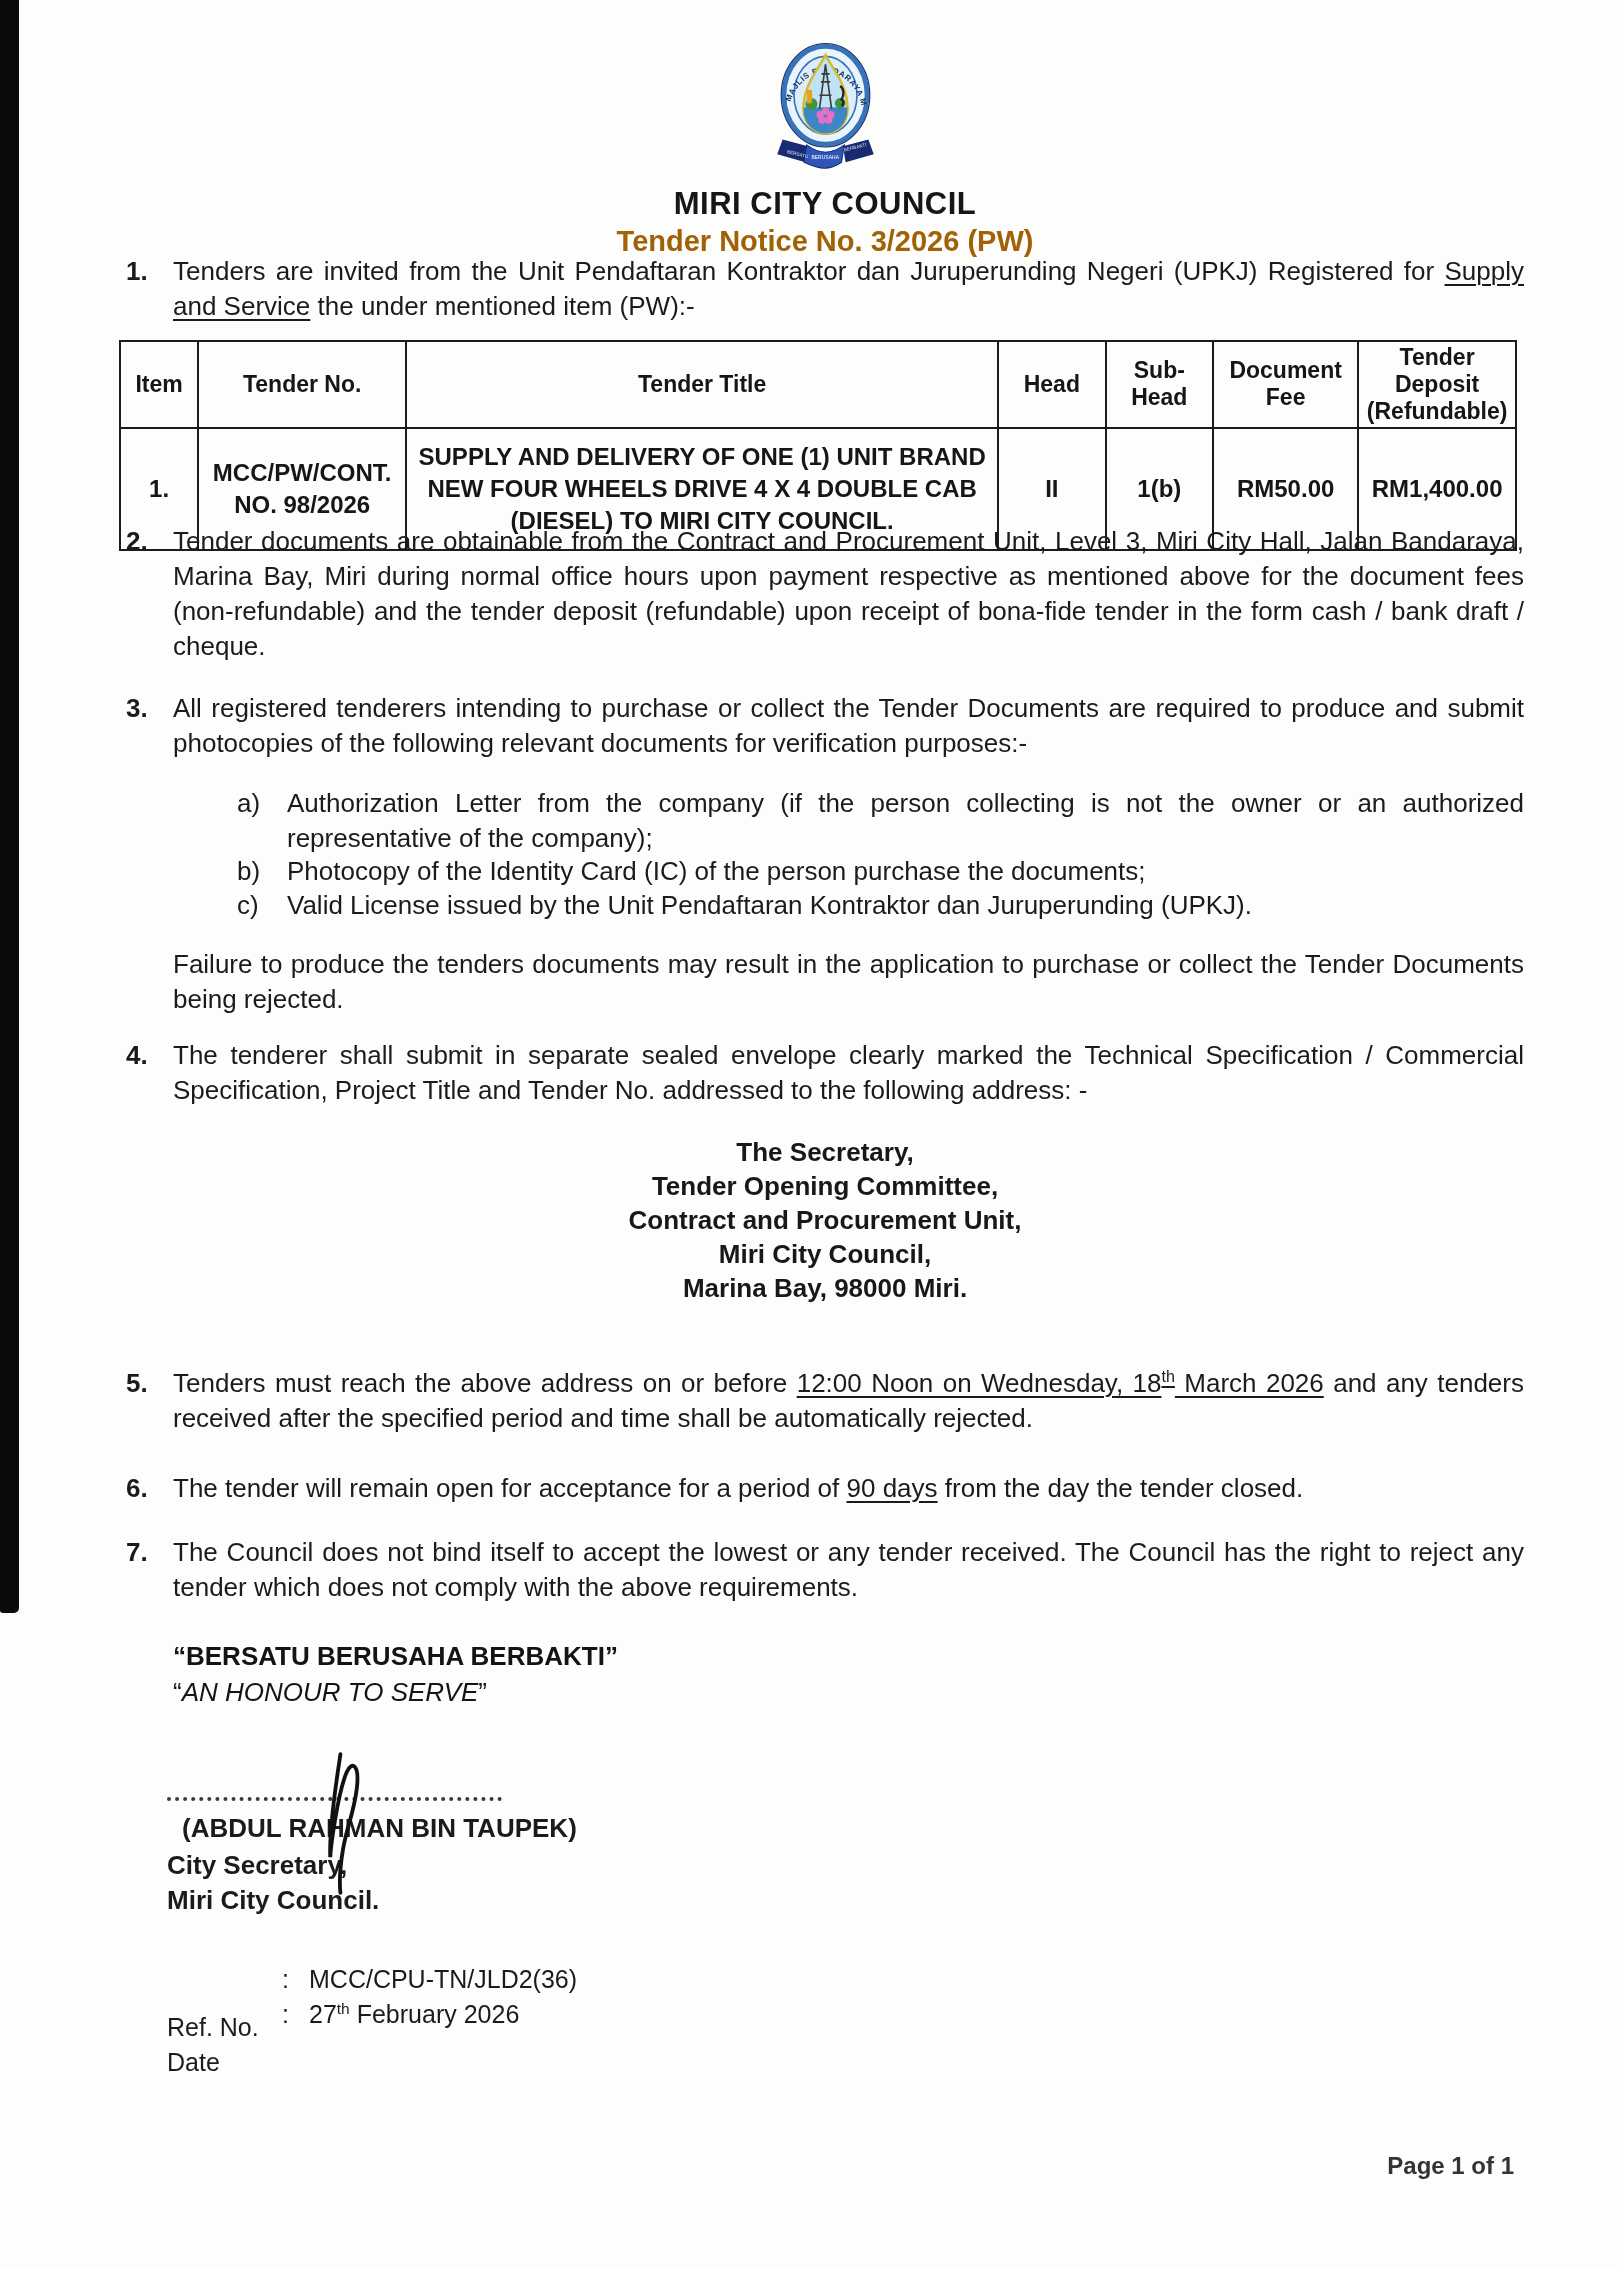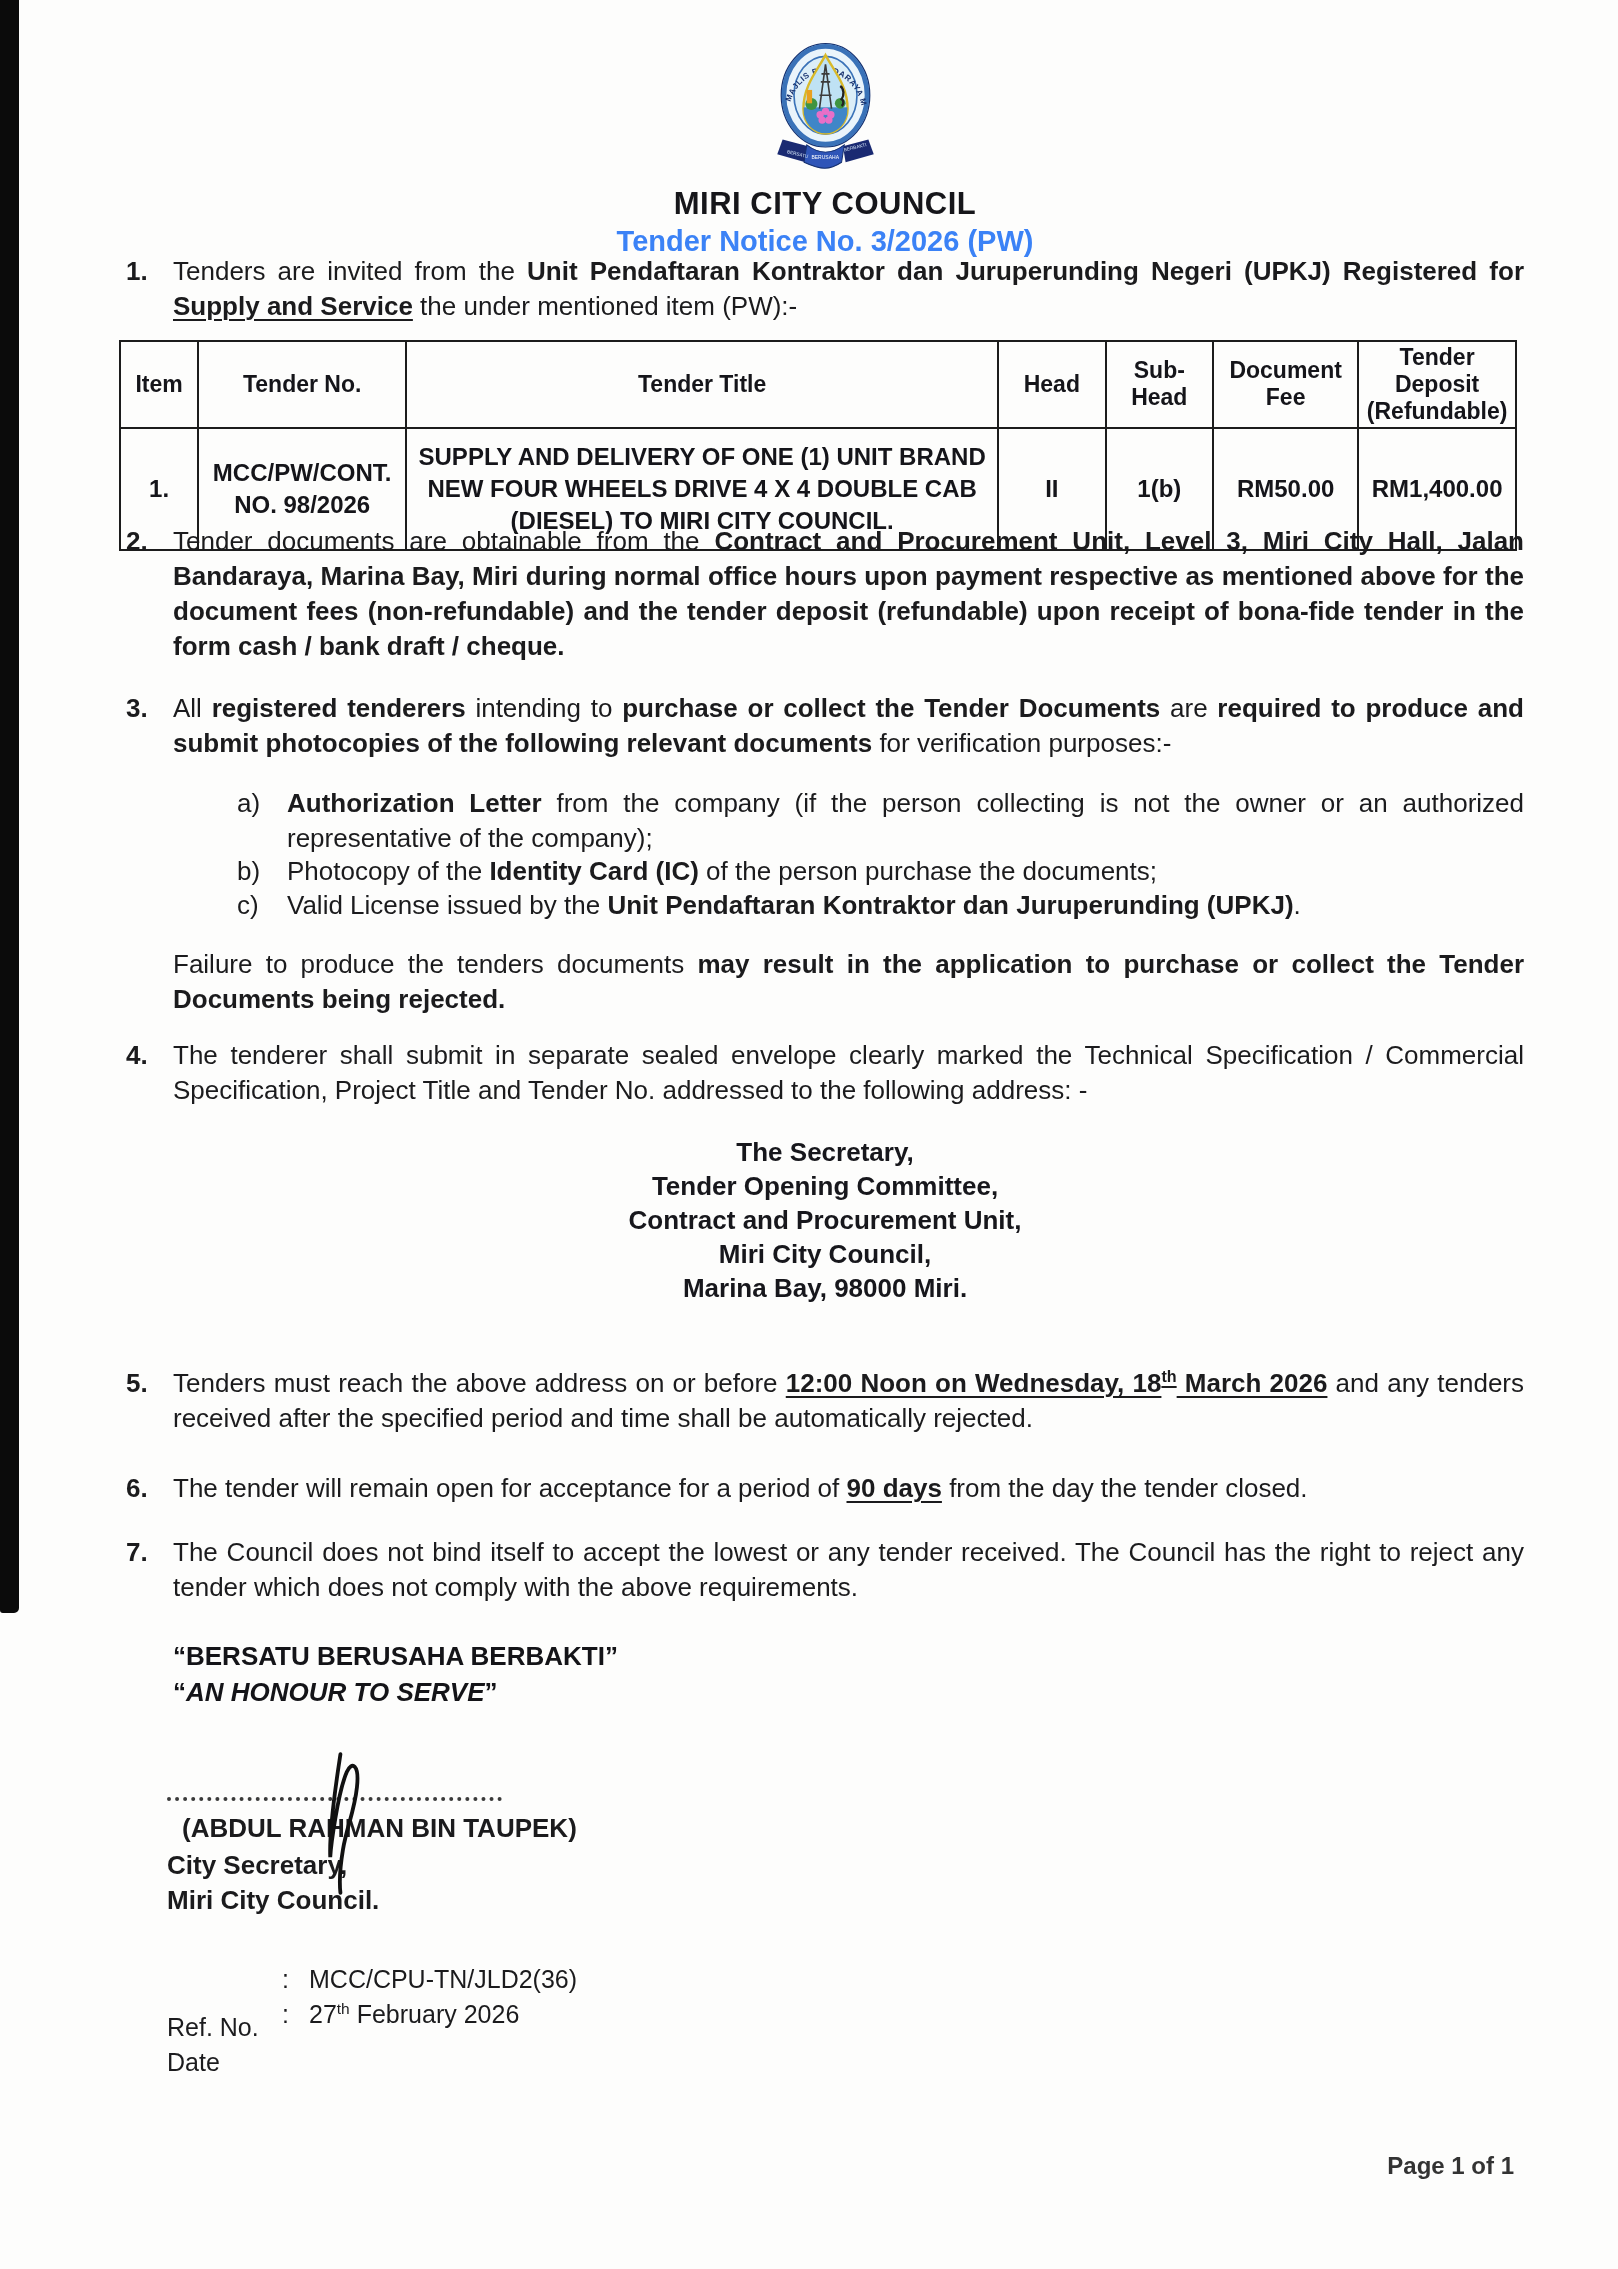--- a/index.html
+++ b/index.html
@@ -2,28 +2,28 @@
 <html><head>
 <meta charset="utf-8">
 <style>
   html,body{margin:0;padding:0;background:#e9e9e9;}
   .page{
     position:relative; width:1619px; height:2270px; margin:0 auto;
     background:#fdfdfc; overflow:hidden;
     font-family:"Liberation Sans","DejaVu Sans",sans-serif;
     color:#1b1b1d; font-size:26px; line-height:35px;
   }
-  .b{font-weight:700;}
+  .b{font-weight:400;}
   .i{font-style:italic;}
   .u{text-decoration:underline; text-decoration-thickness:2.4px; text-underline-offset:3.9px;}
   sup{font-size:0.62em; line-height:0;}
   .scan-strip{position:absolute; left:0; top:0; width:19.4px; height:1613px; background:#0b0b0b; border-radius:0 0 4.9px 2.9px;}
   .header{position:absolute; left:126px; right:95px; top:39px; text-align:center;}
   .org-name{font-size:31px; font-weight:700; letter-spacing:0.5px; margin-top:3.9px; color:#16161a;}
-  .notice-title{font-size:29px; font-weight:700; margin-top:2.9px; color:#3b82f6;}
+  .notice-title{font-size:29px; font-weight:700; margin-top:2.9px; color:#a16207;}
   .row{position:absolute; left:126px; right:95px;}
   .item{display:flex;}
   .item .num{flex:none; width:47px; font-weight:700;}
   .item .txt{flex:1; text-align:justify;}
   .subitem{position:absolute; left:237px; right:95px; display:flex;}
   .subitem .lbl{flex:none; width:50px;}
   .subitem .txt{flex:1; text-align:justify;}
   .plain{position:absolute; left:173px; right:95px; text-align:justify;}
   table.tender{
     position:absolute; left:119px; top:340px; width:1398px;

